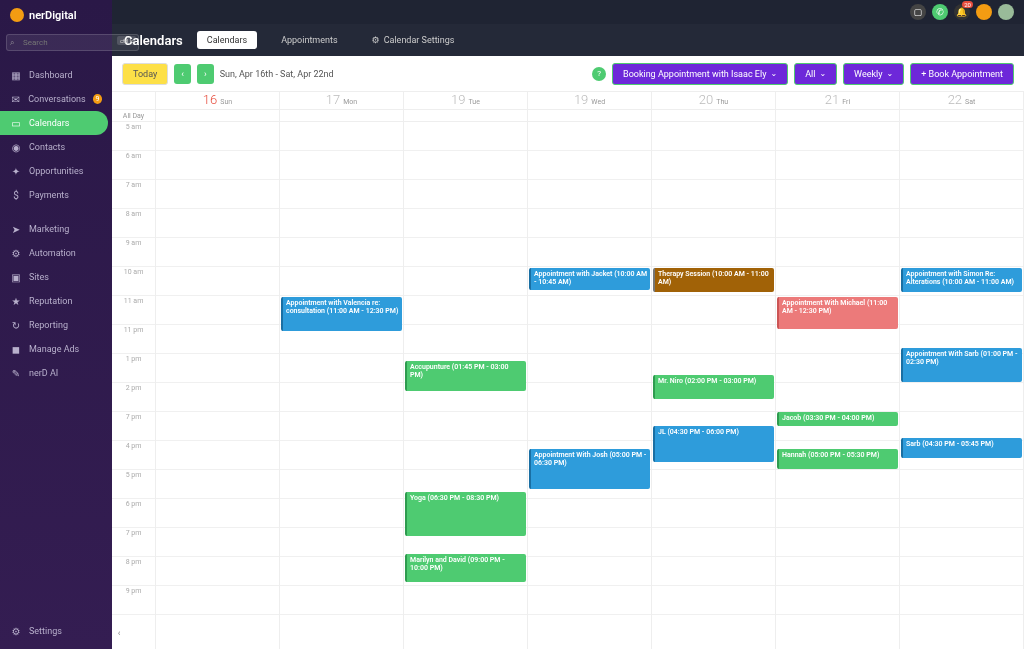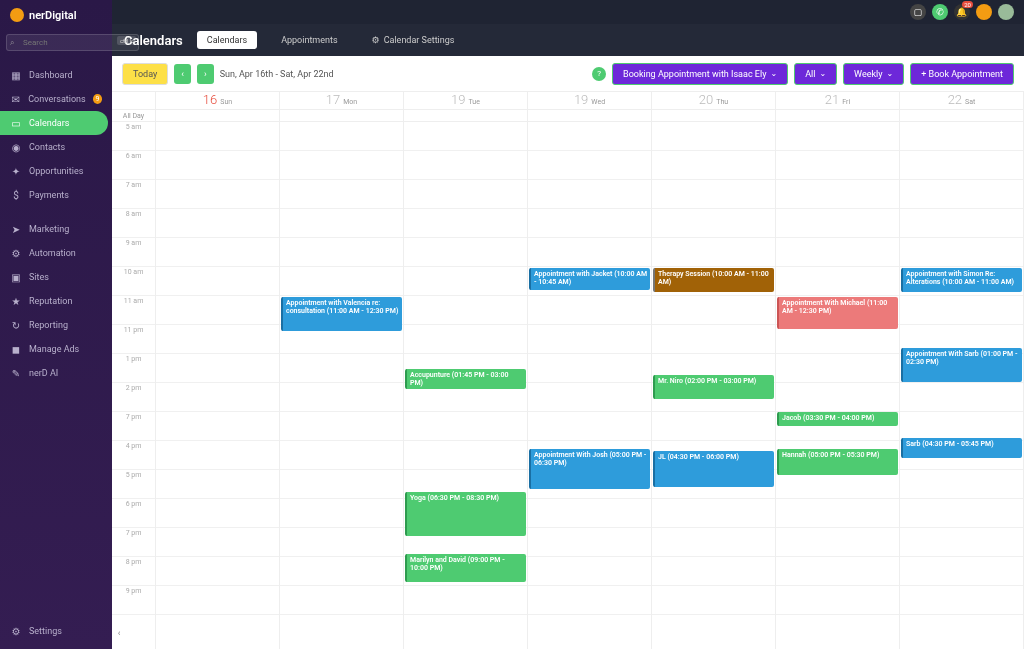--- a/index.html
+++ b/index.html
@@ -289,21 +289,21 @@
               <div class="hour-row"></div>
               <div class="hour-row"></div>
               <div class="hour-row"></div>
               <div class="hour-row"></div>
               <div class="hour-row"></div>
               <div class="hour-row"></div>
               <div class="hour-row"></div>
               <div class="hour-row"></div>
               <div class="hour-row"></div>
               <div class="hour-row"></div>
-              <div class="event green" style="top: 247px; height: 20px;">Accupunture (01:45 PM - 03:00 PM)</div>
+              <div class="event green" style="top: 239px; height: 30px;">Accupunture (01:45 PM - 03:00 PM)</div>
               <div class="event green" style="top: 370px; height: 44px;">Yoga (06:30 PM - 08:30 PM)</div>
               <div class="event green" style="top: 432px; height: 28px;">Marilyn and David (09:00 PM - 10:00 PM)</div>
             </div>
           </div>
           <div class="day-col">
             <div class="day-header">
               <span class="day-num">19</span>
               <span class="day-name">Wed</span>
             </div>
             <div class="allday-row"></div>
@@ -348,21 +348,21 @@
               <div class="hour-row"></div>
               <div class="hour-row"></div>
               <div class="hour-row"></div>
               <div class="hour-row"></div>
               <div class="hour-row"></div>
               <div class="hour-row"></div>
               <div class="hour-row"></div>
               <div class="hour-row"></div>
               <div class="event gray" style="top: 146px; height: 24px;">Therapy Session (10:00 AM - 11:00 AM)</div>
               <div class="event green" style="top: 253px; height: 24px;">Mr. Niro (02:00 PM - 03:00 PM)</div>
-              <div class="event blue" style="top: 329px; height: 36px;">JL (04:30 PM - 06:00 PM)</div>
+              <div class="event blue" style="top: 304px; height: 36px;">JL (04:30 PM - 06:00 PM)</div>
             </div>
           </div>
           <div class="day-col">
             <div class="day-header">
               <span class="day-num">21</span>
               <span class="day-name">Fri</span>
             </div>
             <div class="allday-row"></div>
             <div class="day-body">
               <div class="hour-row"></div>
@@ -377,21 +377,21 @@
               <div class="hour-row"></div>
               <div class="hour-row"></div>
               <div class="hour-row"></div>
               <div class="hour-row"></div>
               <div class="hour-row"></div>
               <div class="hour-row"></div>
               <div class="hour-row"></div>
               <div class="hour-row"></div>
               <div class="event red" style="top: 175px; height: 32px;">Appointment With Michael (11:00 AM - 12:30 PM)</div>
               <div class="event green" style="top: 290px; height: 14px;">Jacob (03:30 PM - 04:00 PM)</div>
-              <div class="event green" style="top: 327px; height: 26px;">Hannah (05:00 PM - 05:30 PM)</div>
+              <div class="event green" style="top: 327px; height: 20px;">Hannah (05:00 PM - 05:30 PM)</div>
             </div>
           </div>
           <div class="day-col">
             <div class="day-header">
               <span class="day-num">22</span>
               <span class="day-name">Sat</span>
             </div>
             <div class="allday-row"></div>
             <div class="day-body">
               <div class="hour-row"></div>

